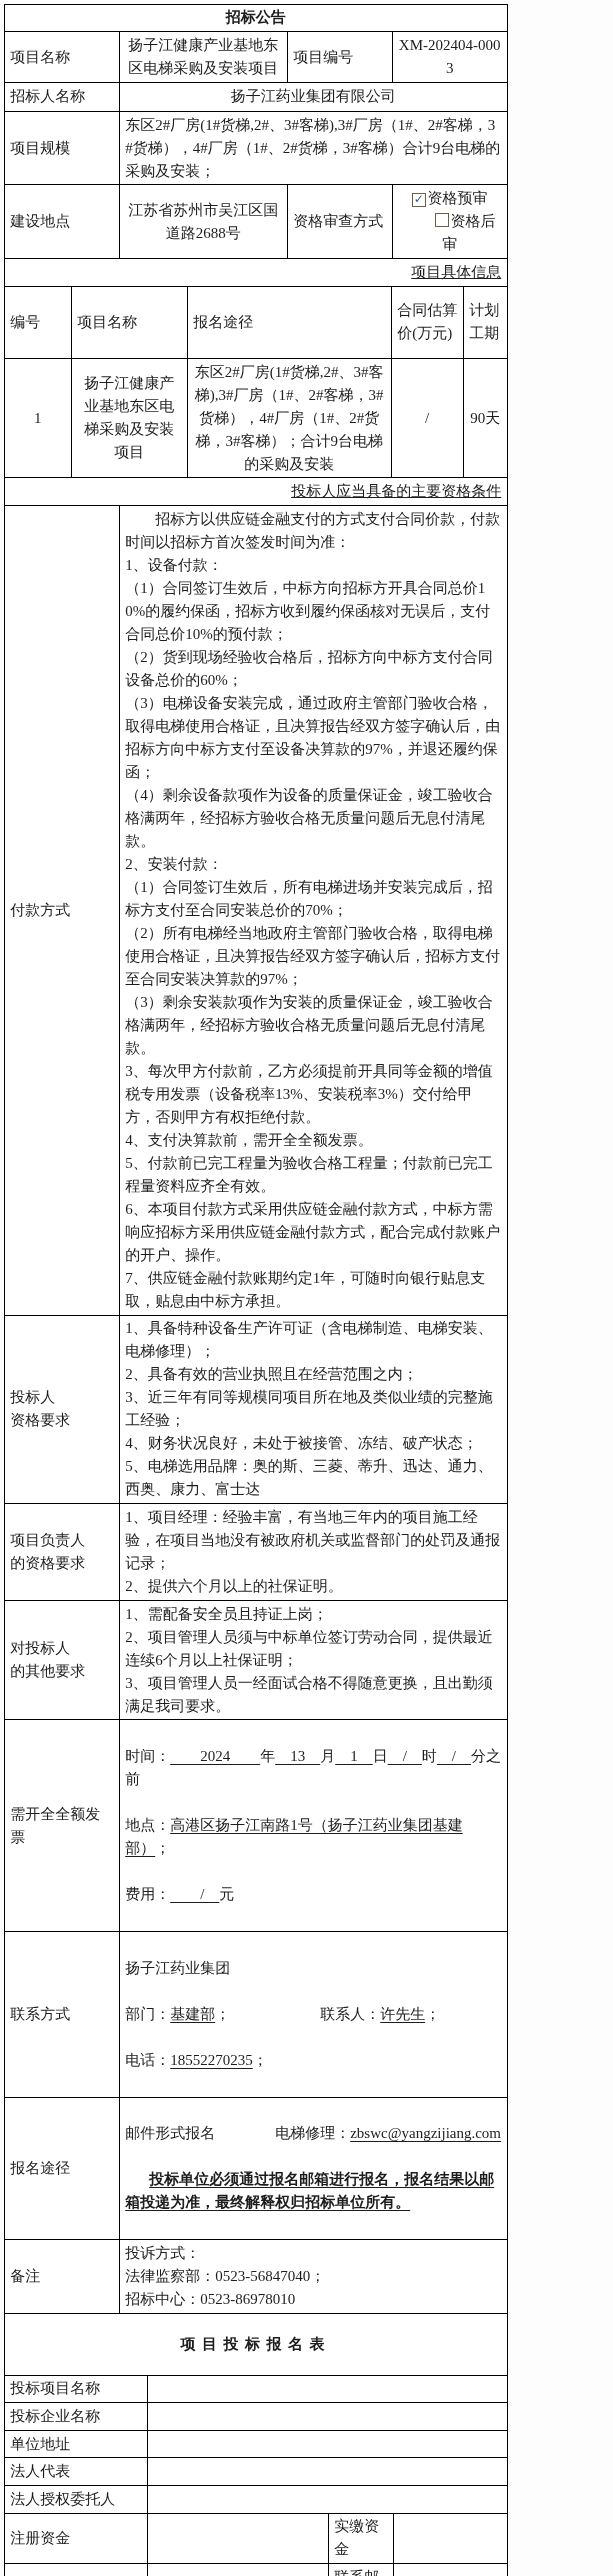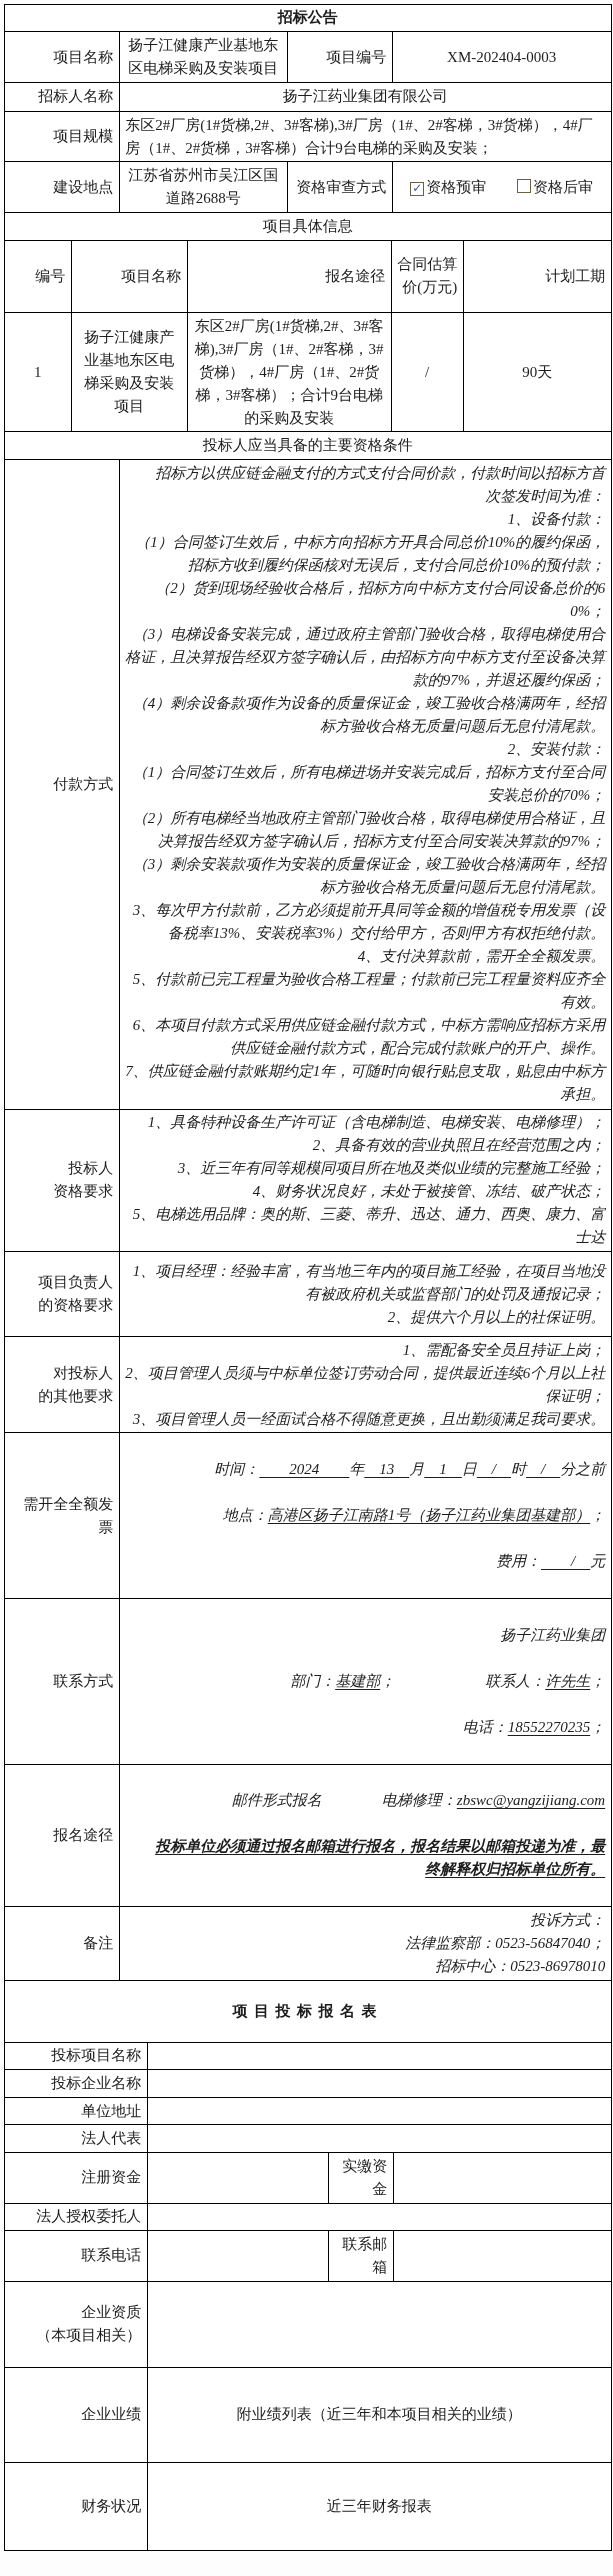--- a/index.html
+++ b/index.html
@@ -7,52 +7,51 @@
   body{
     background:#fbfbfb;
     font-family:"Liberation Serif","DejaVu Serif",serif;
     color:#1d1d1d;
     font-size:14px;
   }
   .page{width:614px;height:2576px;background:#fdfdfd;overflow:hidden;}
   .doc{width:608px;margin:0 1.8px 0 3.7px;padding-top:3.7px;}
   table.t{
     border-collapse:collapse;
-    width:608px;
+    width:504px;
     table-layout:fixed;
     margin-top:-0.9px;
     background:#fff;
   }
   table.t.first{margin-top:0;}
   .t td{
     border:0.9px solid #000;
     padding:1.8px 5.5px;
     vertical-align:middle;
     line-height:23px;
     word-break:break-all;
     font-size:15px;
   }
   .doc-header{
     text-align:center;
     font-weight:bold;
     font-size:15.7px;
     height:22px;
   }
-  .label{text-align:right;white-space:pre-line;}
+  .label{text-align:left;white-space:pre-line;}
   .center{text-align:center;}
   .content{
-    text-align:right;
+    text-align:left;
     white-space:pre-line;
     padding:2.8px 8.3px;
     font-size:14px;
     line-height:23px;
     vertical-align:top;
-    font-style:italic;
-  }
-  .section-header{text-align:center;font-size:15px;}
+  }
+  .section-header{text-align:right;font-size:15px;text-decoration:underline;}
   .form-title{
     text-align:center;
     font-weight:bold;
     font-size:28px;
     letter-spacing:6.5px;
     height:57px;
     border:0.9px solid #000;
   }
   .u{text-decoration:underline;text-underline-offset:2.8px;}
   .b{font-weight:bold;margin-left:24px;}
@@ -253,31 +252,31 @@
           <td colspan="3"></td>
         </tr>
         <tr style="height:26px">
           <td class="label">单位地址</td>
           <td colspan="3"></td>
         </tr>
         <tr style="height:26px">
           <td class="label">法人代表</td>
           <td colspan="3"></td>
         </tr>
+        <tr style="height:26px">
+          <td class="label">法人授权委托人</td>
+          <td colspan="3"></td>
+        </tr>
         <tr style="height:44px">
           <td class="label">注册资金</td>
           <td></td>
           <td class="label">实缴资
 金</td>
           <td></td>
         </tr>
-        <tr style="height:26px">
-          <td class="label">法人授权委托人</td>
-          <td colspan="3"></td>
-        </tr>
         <tr style="height:44px">
           <td class="label">联系电话</td>
           <td></td>
           <td class="label">联系邮
 箱</td>
           <td></td>
         </tr>
         <tr style="height:86px">
           <td class="label">企业资质
 （本项目相关）</td>

